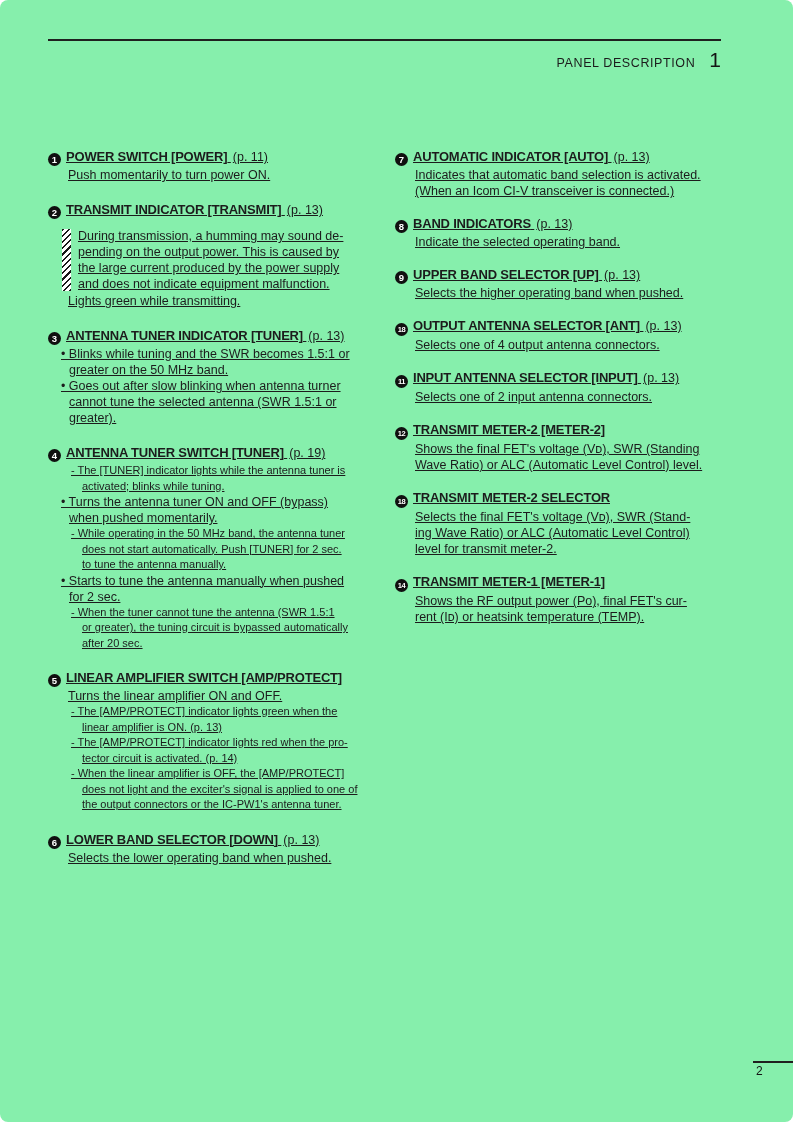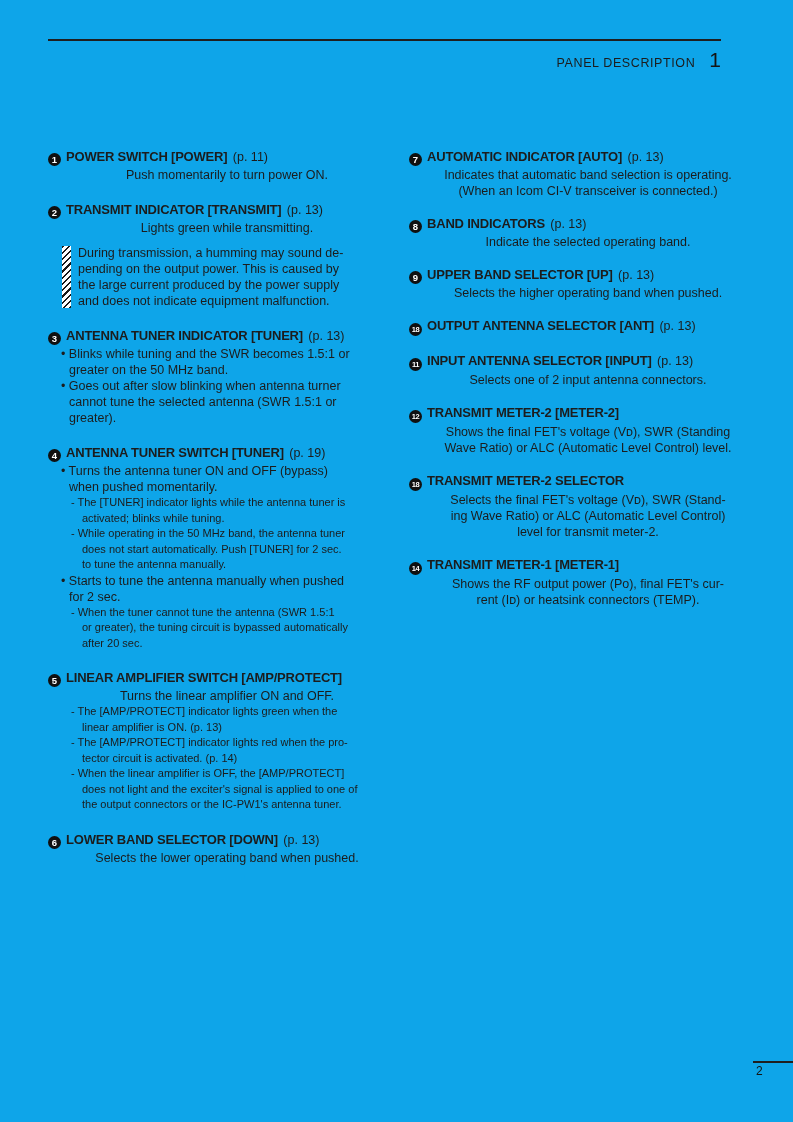--- a/index.html
+++ b/index.html
@@ -1,61 +1,62 @@
 <!DOCTYPE html>
 <html><head>
 <meta charset="utf-8">
 <style>
   html,body { margin:0; padding:0; background:#ffffff; }
   .page {
     position:relative;
     width:793px; height:1122px;
-    background:#0ea5e9;
+    background:#86efac;
     color:#1c1c1c;
     font-family:"Liberation Sans","DejaVu Sans",sans-serif;
     overflow:hidden;
+    border-radius:8px;
   }
   .header-rule {
     position:absolute; left:48px; top:39px;
     width:673px; height:2px; background:#1f1f1f;
   }
   .page-header {
     position:absolute; left:48px; top:48px; width:673px;
     text-align:right; white-space:nowrap;
   }
   .page-title {
     font-size:12.5px; letter-spacing:0.6px; color:#1c1c1c;
   }
   .chapter-num {
     font-size:21px; margin-left:14px; color:#141414;
   }
   .col { position:absolute; top:148px; width:338px; }
   .col-left  { left:48px; }
-  .col-right { left:409px; }
+  .col-right { left:395px; }
 
-  .sec { margin:0 0 18px 0; }
+  .sec { margin:0 0 18px 0;text-decoration:underline; }
   .col-right .sec { margin-bottom:16px; }
 
   .sec-head {
     font-size:13px; font-weight:bold; letter-spacing:-0.2px;
     line-height:17px; margin-bottom:1px; white-space:nowrap;
   }
   .num {
     display:inline-block; width:13px; height:13px; border-radius:50%;
     background:#101010; color:#ffffff; text-align:center;
     font-size:9.5px; font-weight:bold; line-height:13.5px;
     letter-spacing:0; margin-right:5px; vertical-align:-2px;
   }
   .num.two { font-size:7.5px; letter-spacing:-0.5px; }
   .ref { font-weight:normal; font-size:12.5px; letter-spacing:0; margin-left:2px; }
 
   .item {
     font-size:12.5px; line-height:16px; white-space:pre-line;
   }
-  .item.plain  { padding-left:20px;text-align:center; }
+  .item.plain  { padding-left:20px; }
   .item.bullet { padding-left:21px; text-indent:-8px; }
   .item.dash   { padding-left:34px; text-indent:-11px; font-size:11px; line-height:15.5px; }
   .item.note   {
     margin:9px 0 1px 14px; padding-left:16px; position:relative;
     line-height:16px;
   }
   .item.note::before {
     content:""; position:absolute; left:0; top:1px; bottom:1px; width:9px;
     background:repeating-linear-gradient(135deg,#181818 0px,#181818 1.6px,#ffffff 1.6px,#ffffff 4.4px);
   }
@@ -78,40 +79,40 @@
     <span class="page-title">PANEL DESCRIPTION</span><span class="chapter-num">1</span>
   </div>
 
   <div class="col col-left" id="left_col">
       <section class="sec">
         <div class="sec-head"><span class="num">1</span><span class="ttl">POWER SWITCH [POWER]</span> <span class="ref">(p. 11)</span></div>
         <div class="item plain">Push momentarily to turn power ON.</div>
       </section>
       <section class="sec">
         <div class="sec-head"><span class="num">2</span><span class="ttl">TRANSMIT INDICATOR [TRANSMIT]</span> <span class="ref">(p. 13)</span></div>
-        <div class="item plain">Lights green while transmitting.</div>
         <div class="item note">During transmission, a humming may sound de-
 pending on the output power. This is caused by
 the large current produced by the power supply
 and does not indicate equipment malfunction.</div>
+        <div class="item plain">Lights green while transmitting.</div>
       </section>
       <section class="sec">
         <div class="sec-head"><span class="num">3</span><span class="ttl">ANTENNA TUNER INDICATOR [TUNER]</span> <span class="ref">(p. 13)</span></div>
         <div class="item bullet">• Blinks while tuning and the SWR becomes 1.5:1 or
 greater on the 50 MHz band.</div>
         <div class="item bullet">• Goes out after slow blinking when antenna turner
 cannot tune the selected antenna (SWR 1.5:1 or
 greater).</div>
       </section>
       <section class="sec">
         <div class="sec-head"><span class="num">4</span><span class="ttl">ANTENNA TUNER SWITCH [TUNER]</span> <span class="ref">(p. 19)</span></div>
+        <div class="item dash">- The [TUNER] indicator lights while the antenna tuner is
+activated; blinks while tuning.</div>
         <div class="item bullet">• Turns the antenna tuner ON and OFF (bypass)
 when pushed momentarily.</div>
-        <div class="item dash">- The [TUNER] indicator lights while the antenna tuner is
-activated; blinks while tuning.</div>
         <div class="item dash">- While operating in the 50 MHz band, the antenna tuner
 does not start automatically. Push [TUNER] for 2 sec.
 to tune the antenna manually.</div>
         <div class="item bullet">• Starts to tune the antenna manually when pushed
 for 2 sec.</div>
         <div class="item dash">- When the tuner cannot tune the antenna (SWR 1.5:1
 or greater), the tuning circuit is bypassed automatically
 after 20 sec.</div>
       </section>
       <section class="sec">
@@ -126,51 +127,52 @@
 the output connectors or the IC-PW1's antenna tuner.</div>
       </section>
       <section class="sec">
         <div class="sec-head"><span class="num">6</span><span class="ttl">LOWER BAND SELECTOR [DOWN]</span> <span class="ref">(p. 13)</span></div>
         <div class="item plain">Selects the lower operating band when pushed.</div>
       </section>
     </div>
   <div class="col col-right" id="right_col">
       <section class="sec">
         <div class="sec-head"><span class="num">7</span><span class="ttl">AUTOMATIC INDICATOR [AUTO]</span> <span class="ref">(p. 13)</span></div>
-        <div class="item plain">Indicates that automatic band selection is operating.
+        <div class="item plain">Indicates that automatic band selection is activated.
 (When an Icom CI-V transceiver is connected.)</div>
       </section>
       <section class="sec">
         <div class="sec-head"><span class="num">8</span><span class="ttl">BAND INDICATORS</span> <span class="ref">(p. 13)</span></div>
         <div class="item plain">Indicate the selected operating band.</div>
       </section>
       <section class="sec">
         <div class="sec-head"><span class="num">9</span><span class="ttl">UPPER BAND SELECTOR [UP]</span> <span class="ref">(p. 13)</span></div>
         <div class="item plain">Selects the higher operating band when pushed.</div>
       </section>
       <section class="sec">
         <div class="sec-head"><span class="num two">18</span><span class="ttl">OUTPUT ANTENNA SELECTOR [ANT]</span> <span class="ref">(p. 13)</span></div>
+        <div class="item plain">Selects one of 4 output antenna connectors.</div>
       </section>
       <section class="sec">
         <div class="sec-head"><span class="num two">11</span><span class="ttl">INPUT ANTENNA SELECTOR [INPUT]</span> <span class="ref">(p. 13)</span></div>
         <div class="item plain">Selects one of 2 input antenna connectors.</div>
       </section>
       <section class="sec">
         <div class="sec-head"><span class="num two">12</span><span class="ttl">TRANSMIT METER-2 [METER-2]</span></div>
         <div class="item plain">Shows the final FET's voltage (Vᴅ), SWR (Standing
 Wave Ratio) or ALC (Automatic Level Control) level.</div>
       </section>
       <section class="sec">
         <div class="sec-head"><span class="num two">18</span><span class="ttl">TRANSMIT METER-2 SELECTOR</span></div>
         <div class="item plain">Selects the final FET's voltage (Vᴅ), SWR (Stand-
 ing Wave Ratio) or ALC (Automatic Level Control)
 level for transmit meter-2.</div>
       </section>
       <section class="sec">
         <div class="sec-head"><span class="num two">14</span><span class="ttl">TRANSMIT METER-1 [METER-1]</span></div>
         <div class="item plain">Shows the RF output power (Pᴏ), final FET's cur-
-rent (Iᴅ) or heatsink connectors (TEMP).</div>
+rent (Iᴅ) or heatsink temperature (TEMP).</div>
       </section>
     </div>
 
   <div class="footer-rule"></div>
   <div class="page-number">2</div>
 </div>
 
 </body></html>

